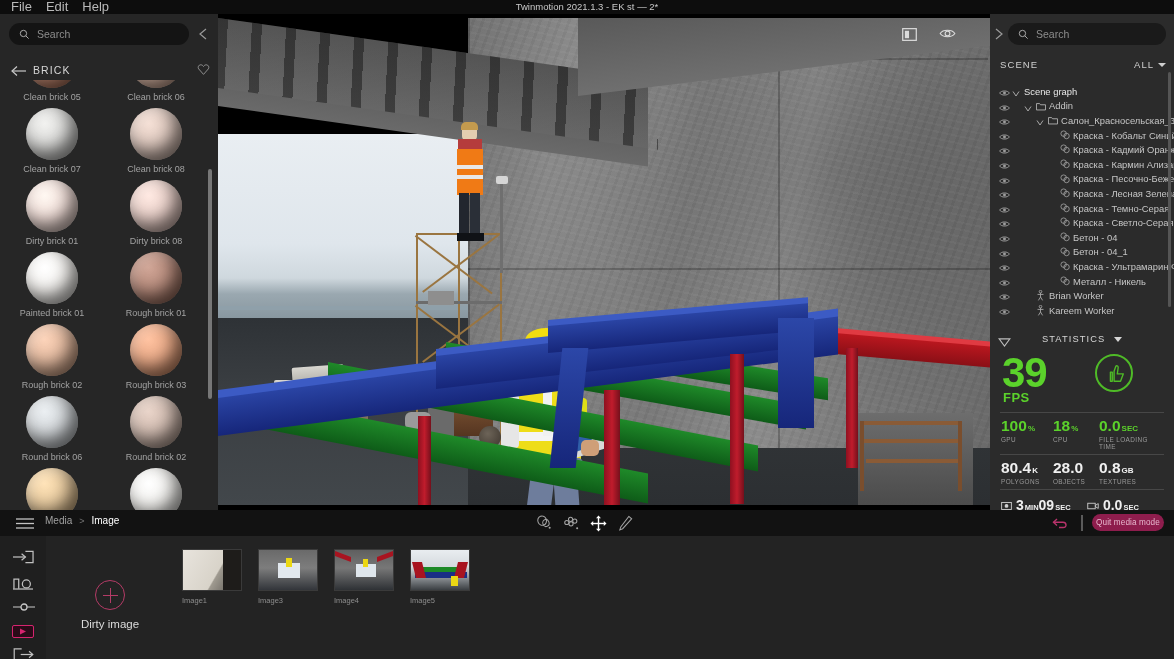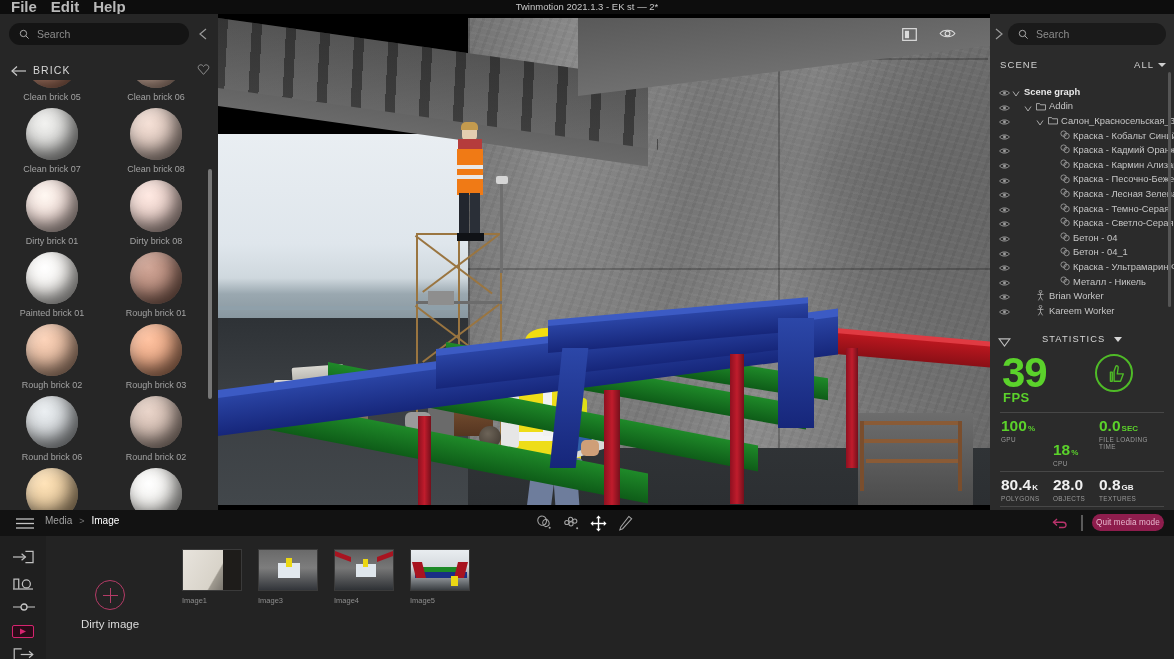--- a/index.html
+++ b/index.html
@@ -11,21 +11,21 @@
     font-size:11px;
     -webkit-font-smoothing:antialiased;
   }
   #app { position:relative; width:1174px; height:659px; background:#1c1c1c; }
 
   
   .menubar {
     position:absolute; left:0; top:0; width:1174px; height:14px;
     background:#0d0d0d; display:flex; align-items:center; padding-left:4px;
   }
-  .menubar .mi { font-size:15px; color:#b9b9b9; padding:0 7px; line-height:14px;font-weight:bold; }
+  .menubar .mi { font-size:13px; color:#b9b9b9; padding:0 7px; line-height:14px; }
   .wintitle {
     position:absolute; left:0; top:0; width:1174px; height:14px; line-height:14px;
     text-align:center; font-size:9.5px; color:#c9c9c9; pointer-events:none;
   }
 
   
   .leftpanel {
     position:absolute; left:0; top:14px; width:218px; height:496px;
     background:#262626;
   }
@@ -196,21 +196,21 @@
   .scene-hdr .s-all {
     position:absolute; right:8px; top:0; font-size:9.5px; letter-spacing:1px; color:#cfcfcf;
     display:flex; align-items:center; gap:4px;
   }
   .tree { position:absolute; left:0; top:70px; width:184px; height:245px; overflow:hidden; }
   .trow { position:relative; height:14.6px; display:flex; align-items:center; white-space:nowrap; }
   .trow .eye { position:absolute; left:9px; top:3px; width:11px; height:8px; }
   .trow .chev { position:absolute; width:8px; height:8px; top:4px; }
   .trow .ic { position:absolute; width:10px; height:10px; top:2px; }
   .trow .tlabel { position:absolute; font-size:9.4px; color:#c6c6c6; }
-  .trow.root .tlabel { color:#e8e8e8; font-weight:bold; }
+  .trow.root .tlabel { color:#e8e8e8; font-weight:normal; }
   .rscrollbar {
     position:absolute; left:1168px; top:72px; width:3px; height:235px;
     background:#555; border-radius:2px;
   }
 
   
   .stats { position:absolute; left:0; top:318px; width:184px; height:178px; background:#2b2b2b; }
   .stats-hdr { position:relative; height:22px; }
   .stats-hdr .caret { position:absolute; left:8px; top:5px; }
   .stats-hdr .st {
@@ -789,21 +789,21 @@
         </div>
       </div>
 
       <div class="sdiv"></div>
 
       <div class="srow">
         <div class="scell green" style="width:52px;">
           <div class="v"><span>100</span><span class="u">%</span></div>
           <div class="k">GPU</div>
         </div>
-        <div class="scell green" style="width:46px;margin-top:24px;">
+        <div class="scell green" style="width:46px;">
           <div class="v"><span>18</span><span class="u">%</span></div>
           <div class="k">CPU</div>
         </div>
         <div class="scell green" style="width:64px;">
           <div class="v"><span>0.0</span><span class="u">SEC</span></div>
           <div class="k">FILE LOADING TIME</div>
         </div>
       </div>
 
       <div class="sdiv"></div>

